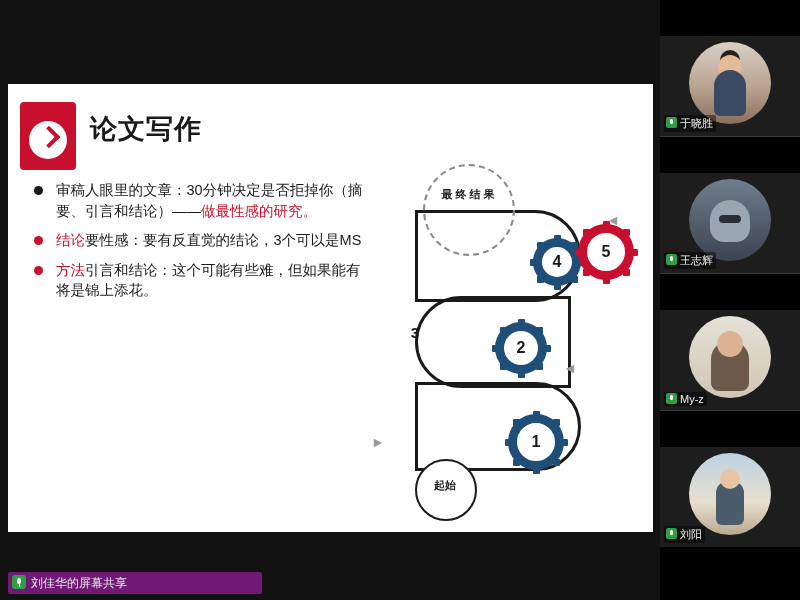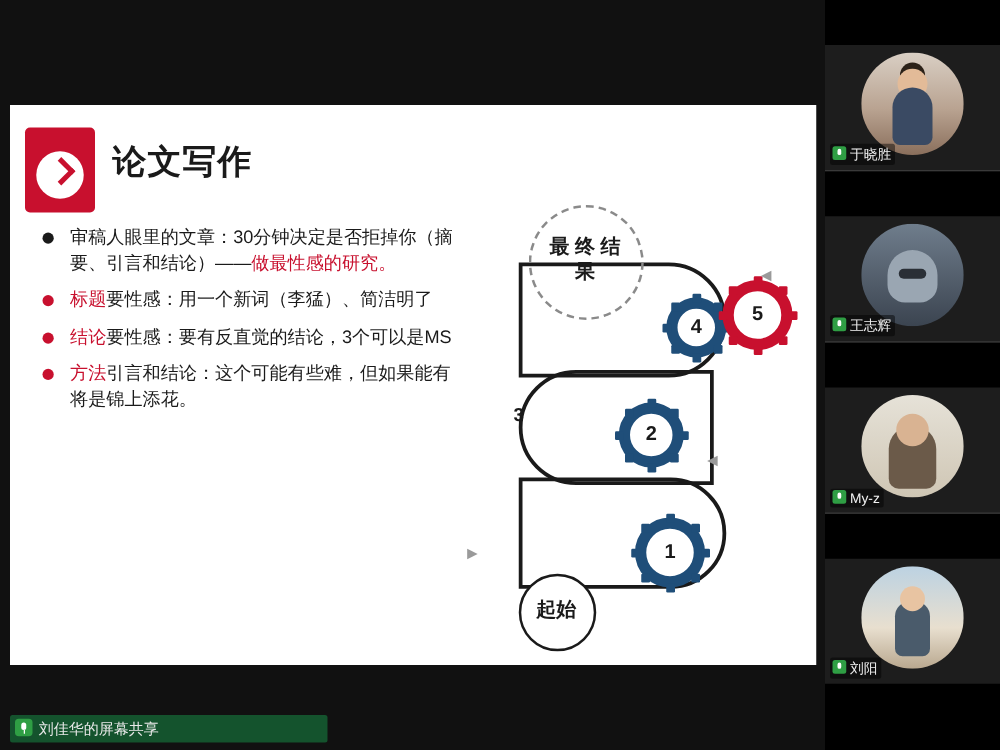--- a/index.html
+++ b/index.html
@@ -138,21 +138,21 @@
   }
   .dash-circle {
     position: absolute;
     left: 60px; top: 0;
     width: 88px; height: 88px;
     border: 2px dashed #8a8a8a;
     border-radius: 50%;
   }
   .node-label {
     position: absolute;
-    font-size: 16px;
+    font-size: 11px;
     font-weight: bold;
     color: #1a1a1a;
     text-align: center;
     line-height: 1.25;
   }
   .lbl-final { left: 75px; top: 24px; width: 60px; }
   .start-circle {
     position: absolute;
     left: 52px; top: 295px;
     width: 58px; height: 58px;
@@ -204,21 +204,21 @@
     color: #9a9a9a;
     font-size: 14px;
   }
   
   .name-bar {
     position: absolute;
     left: 8px;
     bottom: 6px;
     width: 250px;
     height: 22px;
-    background: #14532d;
+    background: #701a75;
     border-radius: 2px;
     color: #e8e8e8;
     font-size: 12px;
     line-height: 22px;
     padding-left: 4px;
     overflow: hidden;
     white-space: nowrap;
   }
   .mic-chip {
     display: inline-block;
@@ -438,24 +438,20 @@
       <div class="title-tab">
         <div class="circle"></div>
         <div class="chev"></div>
       </div>
       <div class="slide-title">论文写作</div>
 
       <div class="bullets">
         <div class="bullet">
           <span class="dot"></span>
           <span>审稿人眼里的文章：30分钟决定是否拒掉你（摘要、引言和结论）——</span><span class="hl">做最性感的研究。</span>
-        </div>
-        <div class="bullet red">
-          <span class="dot"></span>
-          <span class="hl">标题</span><span>要性感：用一个新词（李猛）、简洁明了</span>
         </div>
         <div class="bullet red">
           <span class="dot"></span>
           <span class="hl">结论</span><span>要性感：要有反直觉的结论，3个可以是MS</span>
         </div>
         <div class="bullet red">
           <span class="dot"></span>
           <span class="hl">方法</span><span>引言和结论：这个可能有些难，但如果能有将是锦上添花。</span>
         </div>
       </div>

